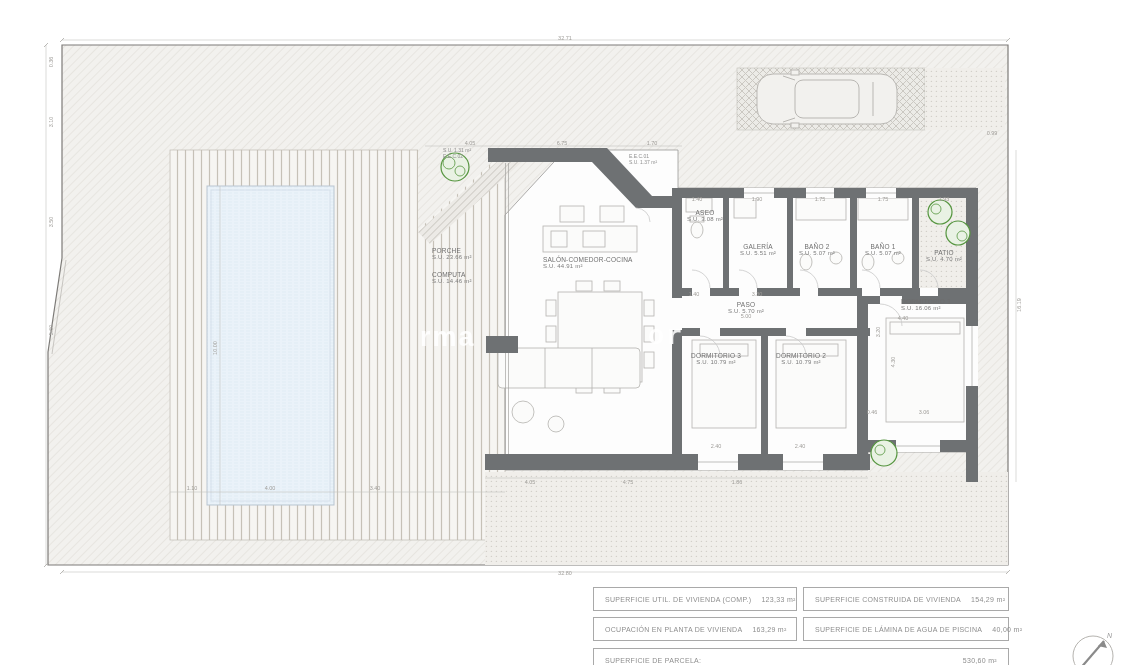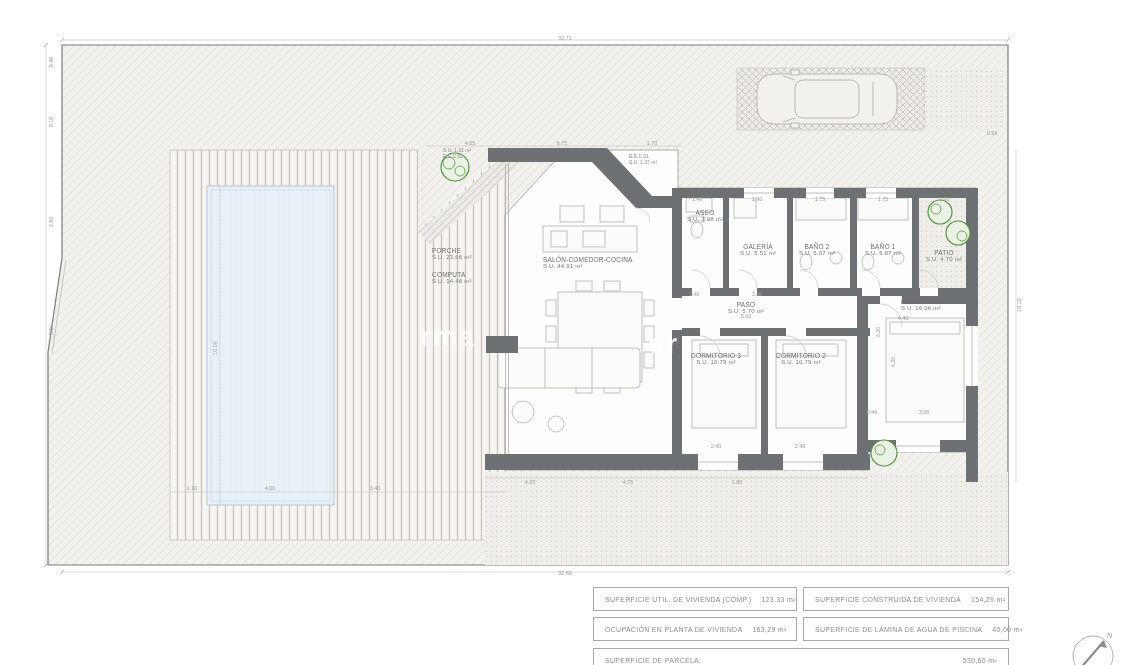--- a/index.html
+++ b/index.html
@@ -347,21 +347,21 @@
       <div class="dim" style="left: 737px; top: 482px; transform: translate(-50%, -50%);">1.86</div>
       <div class="slabel" style="left: 443px; top: 148px;">
         <div>S.U. 1.31 m²</div>
         <div>E.E.C.02</div>
       </div>
       <div class="slabel" style="left: 629px; top: 154px;">
         <div>E.E.C.01</div>
         <div>S.U. 1.37 m²</div>
       </div>
       <div class="wm" style="left: 420px; top: 322px;">rma</div>
-      <div class="wm" style="left: 648px; top: 329px;">or</div>
+      <div class="wm" style="left: 648px; top: 322px; font-family: Liberation Mono, monospace;">or</div>
     </div>
 
 <div>
   <div class="tbox" id="box1">
     <span>SUPERFICIE UTIL. DE VIVIENDA (COMP.)</span>
     <span class="val">123,33  m²</span>
   </div>
   <div class="tbox" id="box2">
     <span>SUPERFICIE CONSTRUIDA DE VIVIENDA</span>
     <span class="val">154,29  m²</span>

